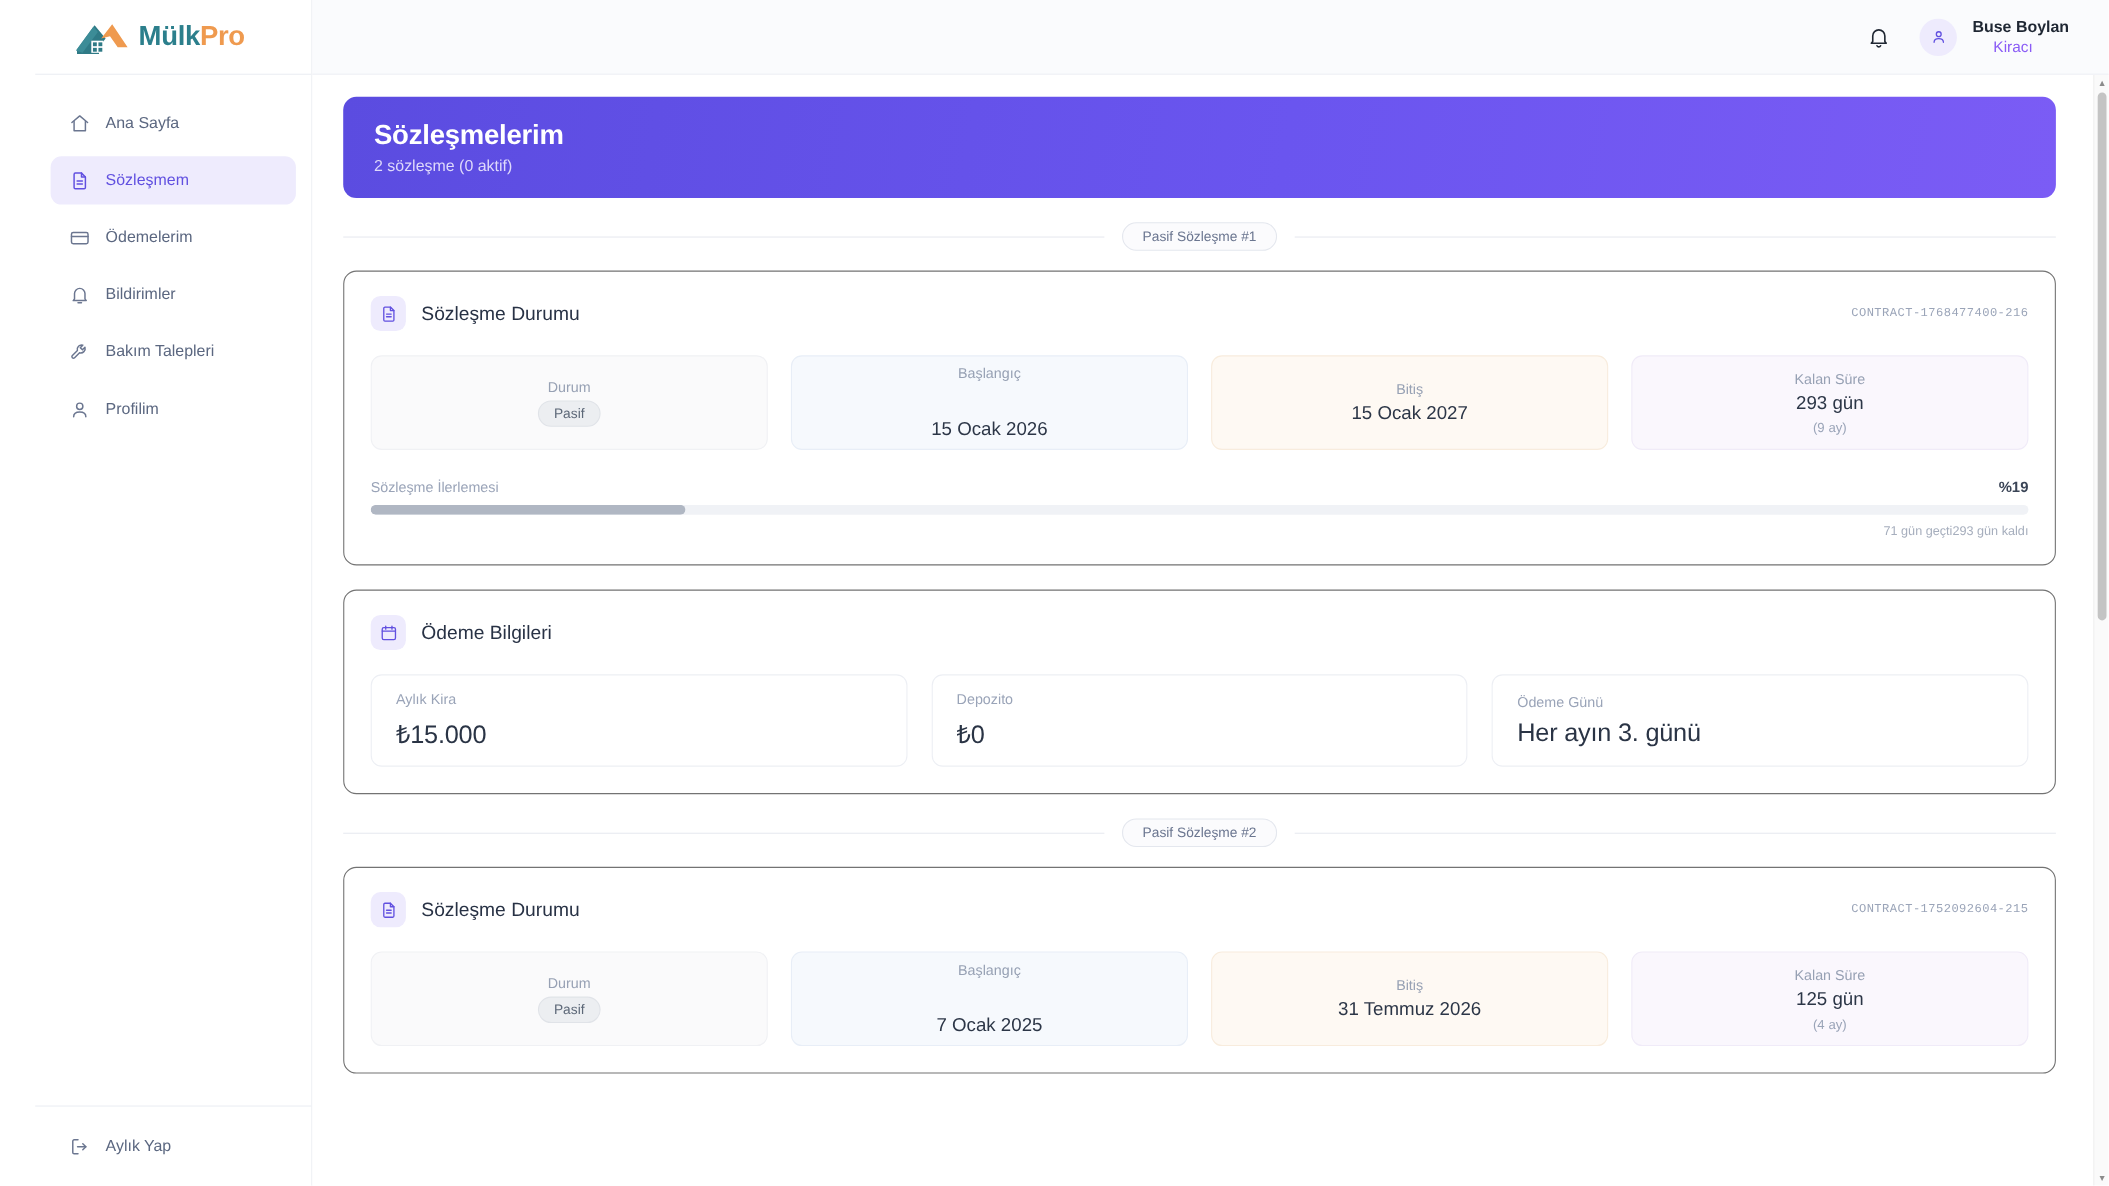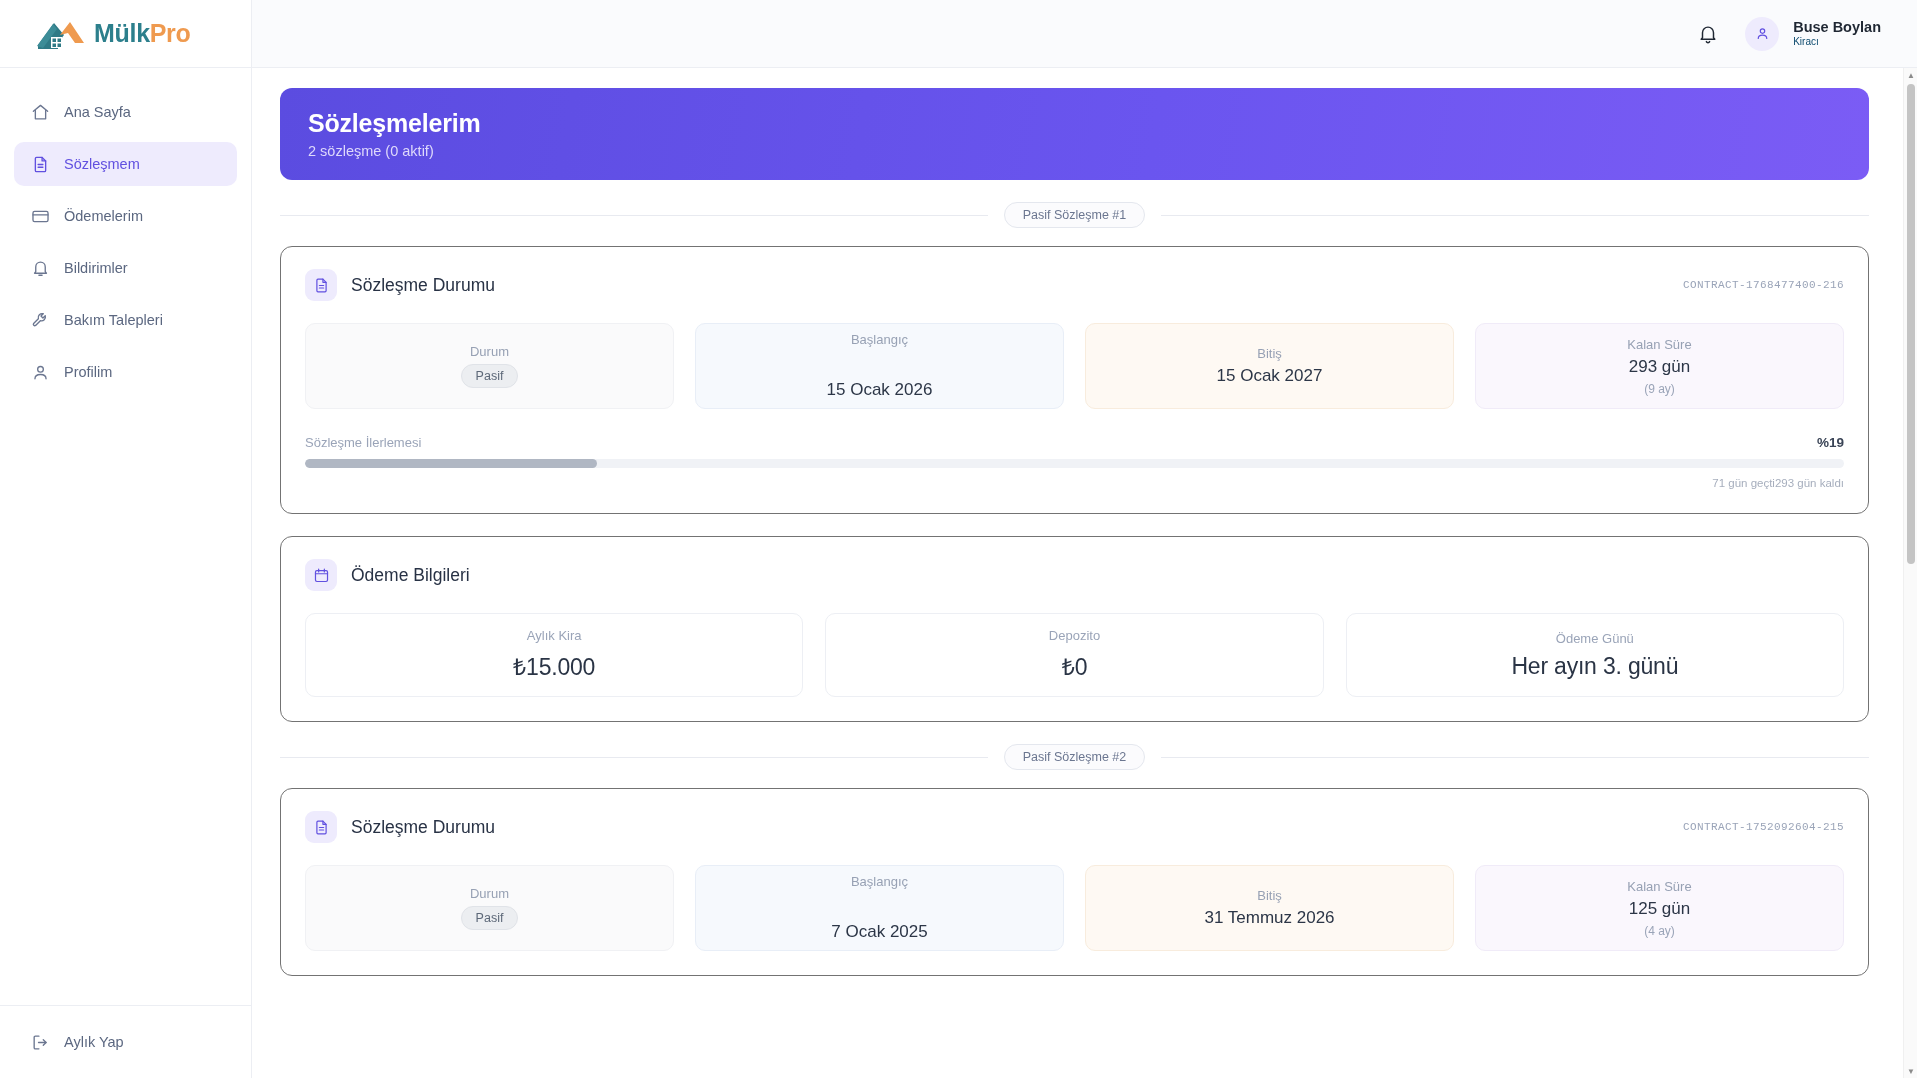--- a/index.html
+++ b/index.html
@@ -4,21 +4,21 @@
 <title>MülkPro — Sözleşmelerim</title>
 <style>
   * { box-sizing: border-box; margin: 0; padding: 0; }
   html, body {
     width: 1917px; height: 1078px;
     overflow: hidden;
     font-family: "Liberation Sans", sans-serif;
     background: #ffffff;
     color: #334155;
   }
-  .app { display: flex; width: 1917px; height: 1078px; }
+  .app { display: flex; width: 1917px; height: 1078px; padding-left: 32px; }
 
   
   .sidebar {
     width: 252px; height: 1078px;
     background: #ffffff;
     border-right: 1px solid #eceef3;
     display: flex; flex-direction: column;
     flex: 0 0 252px;
   }
   .brand {
@@ -61,21 +61,21 @@
   }
   .bell { width: 22px; height: 22px; cursor: pointer; }
   .bell svg { stroke: #1f2733; fill: none; stroke-width: 1.6; stroke-linecap: round; stroke-linejoin: round; }
   .user { display: flex; align-items: center; gap: 14px; cursor: pointer; }
   .avatar {
     width: 34px; height: 34px; border-radius: 50%;
     background: #eeebfd; display: flex; align-items: center; justify-content: center;
   }
   .avatar svg { stroke: #6150e0; fill: none; stroke-width: 1.7; stroke-linecap: round; stroke-linejoin: round; }
   .user-name { font-size: 14.5px; font-weight: 600; color: #1f2733; line-height: 1.25; }
-  .user-role { font-size: 10px; color: #0c4a6e; line-height: 1.25; }
+  .user-role { font-size: 14px; color: #8b5cf6; line-height: 1.25; margin-left: 19px; }
 
   .scroll-wrap { position: relative; flex: 1 1 auto; overflow: hidden; background: #ffffff; }
   .content { padding: 20px 48px 0 28px; }
 
   
   .banner {
     height: 92px; border-radius: 12px;
     background: linear-gradient(100deg, #5b4ce0 0%, #6a55ef 55%, #7b5cf5 100%);
     padding: 18px 28px; color: #fff;
     display: flex; flex-direction: column; justify-content: center;
@@ -137,21 +137,21 @@
   
   .progress-block { margin-top: 26px; }
   .pg-top { display: flex; justify-content: space-between; align-items: baseline; margin-bottom: 9px; }
   .pg-top .t { font-size: 13px; color: #9aa4b8; }
   .pg-top .v { font-size: 13.5px; color: #3a4456; font-weight: 600; }
   .pg-bar { height: 9px; border-radius: 999px; background: #f0f2f6; overflow: hidden; }
   .pg-fill { height: 9px; border-radius: 999px; background: #b0b7c3; }
   .pg-bot { display: flex; justify-content: flex-end; margin-top: 9px; }
   .pg-bot span { font-size: 11.5px; color: #a6aebd; }
 
-  .pay-grid { display: grid; grid-template-columns: repeat(3, 1fr); gap: 22px; text-align: center; }
+  .pay-grid { display: grid; grid-template-columns: repeat(3, 1fr); gap: 22px; }
   .pay-box {
     border: 1px solid #edeff4; border-radius: 10px;
     padding: 18px 22px; height: 84px;
     display: flex; flex-direction: column; justify-content: center; gap: 7px;
   }
   .pay-box .lbl { font-size: 13px; color: #9aa4b8; }
   .pay-box .val { font-size: 23px; color: #2a3445; font-weight: 500; letter-spacing: -0.2px; }
 
   
   .sbar { position: absolute; top: 0; right: 0; width: 14px; height: 100%; background: #fafafa; border-left: 1px solid #f0f0f0; }

